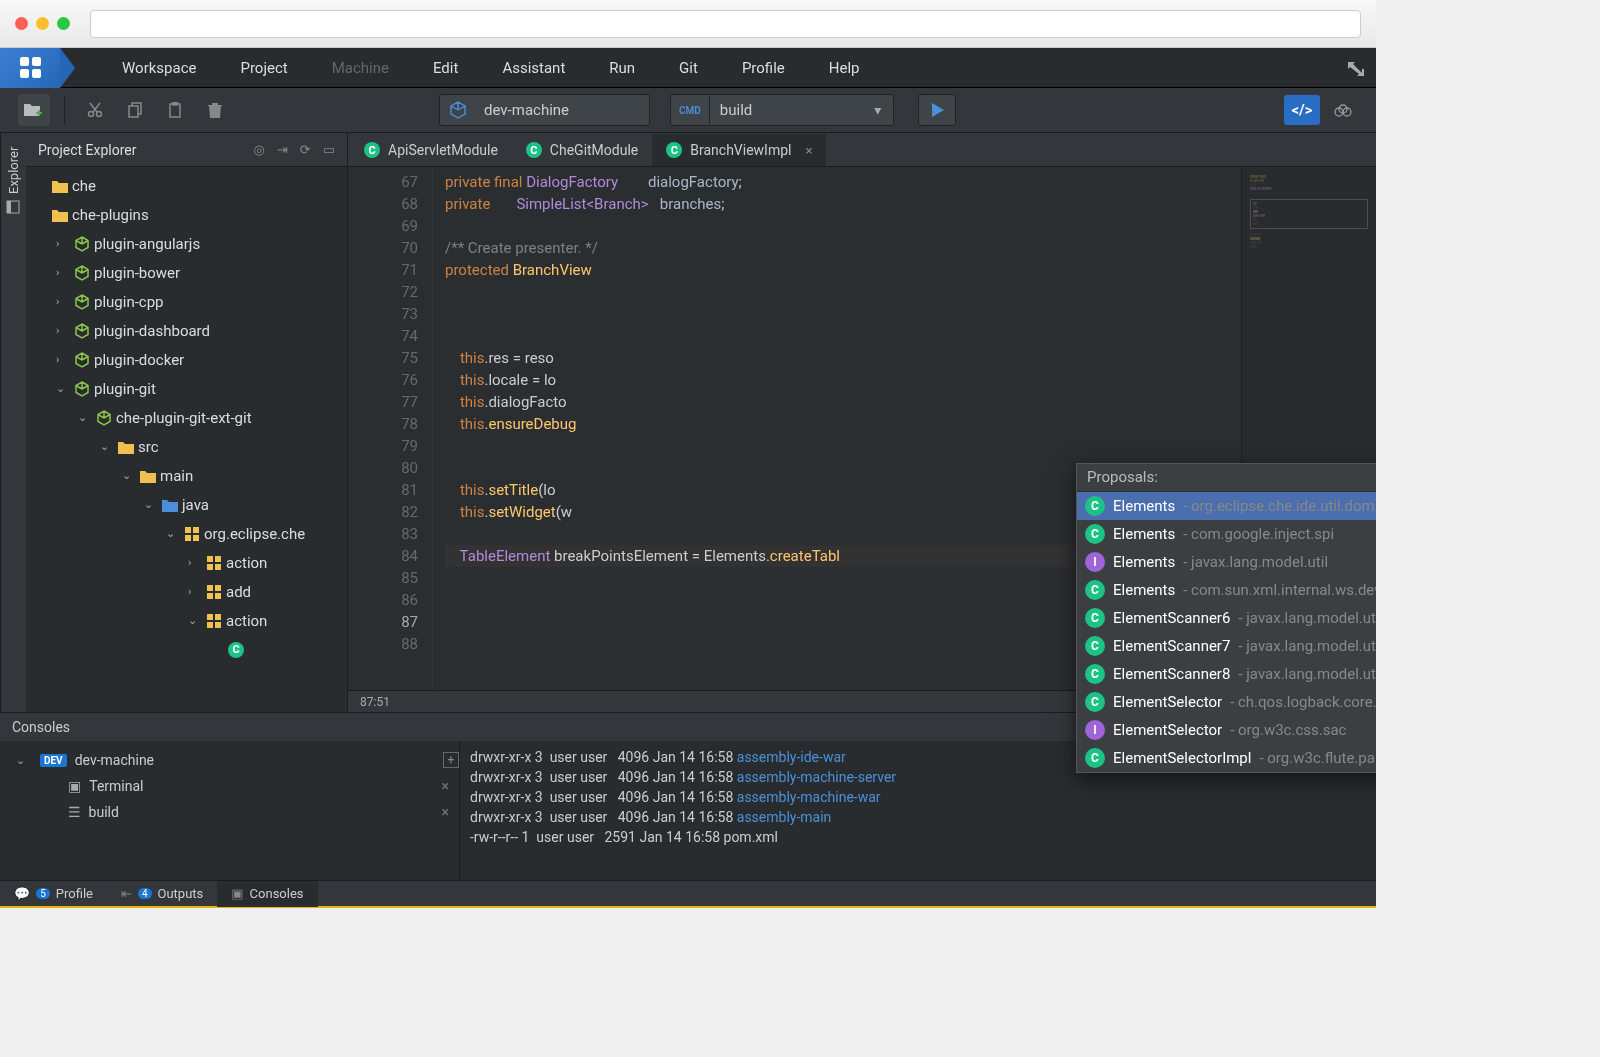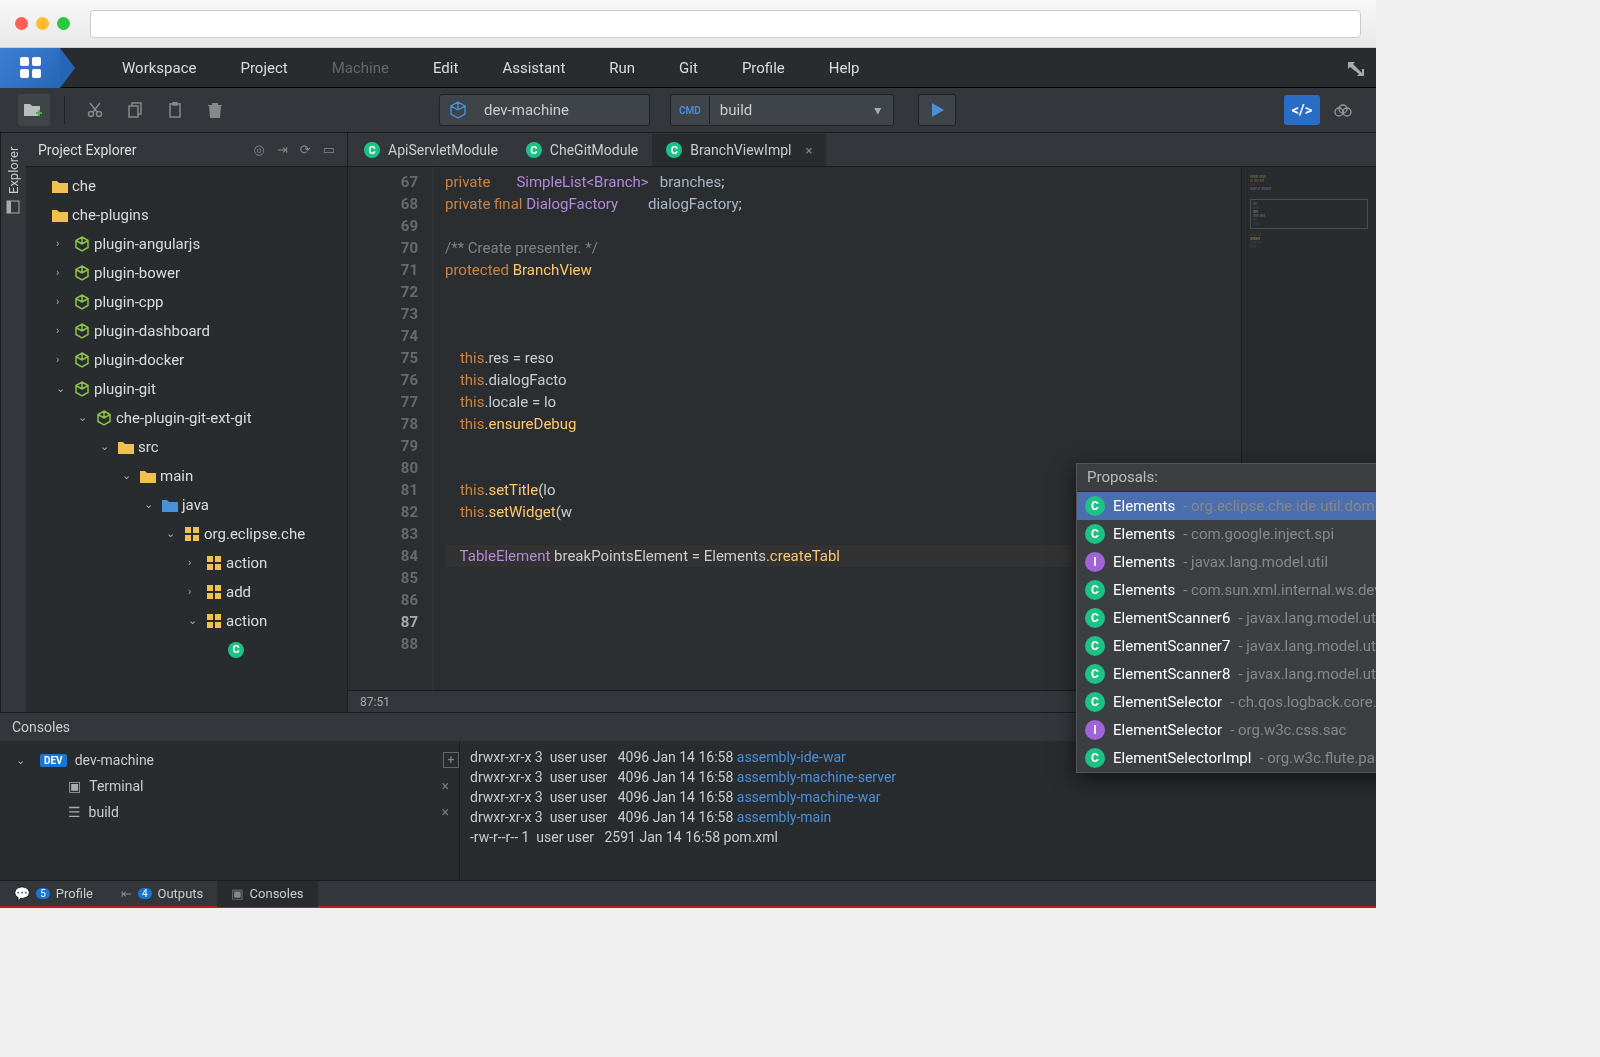--- a/index.html
+++ b/index.html
@@ -5,21 +5,21 @@
 * { margin: 0; padding: 0; box-sizing: border-box; font-family: -apple-system, "Segoe UI", Roboto, sans-serif; }
 body { background: #f0f0f0; width: 1376px; height: 908px; overflow: hidden; }
 
 
 .browser-chrome { height: 48px; background: linear-gradient(#f8f8f8,#e8e8e8); display:flex; align-items:center; padding:0 15px; gap:8px; border-bottom:1px solid #ccc;}
 .traffic { width:13px; height:13px; border-radius:50%; }
 .traffic.r{background:#ff5f57}.traffic.y{background:#ffbd2e}.traffic.g{background:#28c840}
 .url-bar { flex:1; height:28px; background:#fff; border:1px solid #ccc; border-radius:4px; margin-left:12px;}
 
 
-.ide { position:relative; height:860px; background:#b91c1c; color:#ccc; font-size:14px; }
+.ide { position:relative; height:860px; background:#eab308; color:#ccc; font-size:14px; }
 
 
 .menu-bar { height:40px; background:#292c2f; display:flex; align-items:center; border-bottom:1px solid #000;}
 .logo-box { width:60px; height:40px; background:linear-gradient(135deg,#3d7fd4,#2567b6); display:flex; align-items:center; justify-content:center; position:relative;}
 .logo-box::after{content:"";position:absolute;right:-15px;top:0;border-left:15px solid #2567b6;border-top:20px solid transparent;border-bottom:20px solid transparent;}
 .logo-grid { display:grid; grid-template-columns:1fr 1fr; gap:3px;}
 .logo-grid span{width:9px;height:9px;background:#fff;border-radius:2px;}
 .menu-items { display:flex; margin-left:40px; gap:0;}
 .menu-item { padding:0 22px; height:40px; display:flex; align-items:center; color:#ddd; cursor:pointer; font-size:15px;}
 .menu-item.dim { color:#666;}
@@ -58,21 +58,21 @@
 .grn-c { background:#1dc386; color:#fff; width:16px;height:16px;border-radius:50%; display:flex; align-items:center; justify-content:center; font-size:11px; font-weight:700;}
 
 
 .editor-area { flex:1; display:flex; flex-direction:column; background:#2b2e31; position:relative;}
 .tabs-row { height:34px; display:flex; align-items:flex-end; background:#33373b; border-bottom:1px solid #1a1c1e; padding-left:2px;}
 .ed-tab { height:32px; display:flex; align-items:center; padding:0 14px; gap:8px; background:#33373b; cursor:pointer; font-size:14px;}
 .ed-tab.active { background:#292c2f;}
 .tab-close { color:#888; font-size:13px; margin-left:6px;}
 .code-view { flex:1; display:flex; font-family:"Menlo","Consolas",monospace; font-size:15px; line-height:22px; overflow:hidden; position:relative;}
 .gutter { width:85px; text-align:right; padding:4px 14px 0 0; color:#656a6f; background:#2b2e31; border-right:1px solid #33373b;}
-.gutter div{height:22px;font-weight:bold;}
+.gutter div{height:22px;}
 .gutter .hl{color:#aaa;}
 .code-lines { flex:1; padding:4px 0 0 12px; color:#ccc;}
 .code-lines div{height:22px; white-space:pre;}
 .kw{color:#cc8242;} .ty{color:#b389d9;} .fn{color:#ffc66d;} .id{color:#a9b7c6;} .cm{color:#808080;} .an{color:#bbb529;}
 .line-hl{background:#323232;}
 .minimap { width:135px; background:#292c2f; border-left:1px solid #1a1c1e; padding:8px; font-size:3px; line-height:4px; color:#555; opacity:0.8;}
 
 
 .proposals { position:absolute; left:728px; top:330px; width:620px; background:#3c3f41; border:1px solid #555; box-shadow:0 6px 20px rgba(0,0,0,0.6); z-index:10; font-size:15px;}
 .prop-header { height:28px; padding:4px 10px; color:#bbb; background:#3c3f41; border-bottom:1px solid #2b2d2f;}
@@ -433,31 +433,31 @@
             <div>81</div>
             <div>82</div>
             <div>83</div>
             <div>84</div>
             <div>85</div>
             <div>86</div>
             <div class="hl">87</div>
             <div>88</div>
           </div>
         <div class="code-lines" id="code-lines">
+            <div><span class="kw">private final</span> <span class="ty">DialogFactory</span>        <span class="id">dialogFactory</span>;</div>
             <div><span class="kw">private</span>       <span class="ty">SimpleList&lt;Branch&gt;</span>   <span class="id">branches</span>;</div>
-            <div><span class="kw">private final</span> <span class="ty">DialogFactory</span>        <span class="id">dialogFactory</span>;</div>
             <div></div>
             <div><span class="cm">/** Create presenter. */</span></div>
             <div><span class="kw">protected</span> <span class="fn">BranchView</span></div>
             <div></div>
             <div></div>
             <div></div>
             <div>    <span class="kw">this</span>.res = reso</div>
+            <div>    <span class="kw">this</span>.locale = lo</div>
             <div>    <span class="kw">this</span>.dialogFacto</div>
-            <div>    <span class="kw">this</span>.locale = lo</div>
             <div>    <span class="kw">this</span>.<span class="fn">ensureDebug</span></div>
             <div></div>
             <div></div>
             <div>    <span class="kw">this</span>.<span class="fn">setTitle</span>(lo</div>
             <div>    <span class="kw">this</span>.<span class="fn">setWidget</span>(w</div>
             <div></div>
             <div class="line-hl">    <span class="ty">TableElement</span> breakPointsElement = Elements.<span class="fn">createTabl</span></div>
             <div></div>
           </div>
         <div class="minimap">

